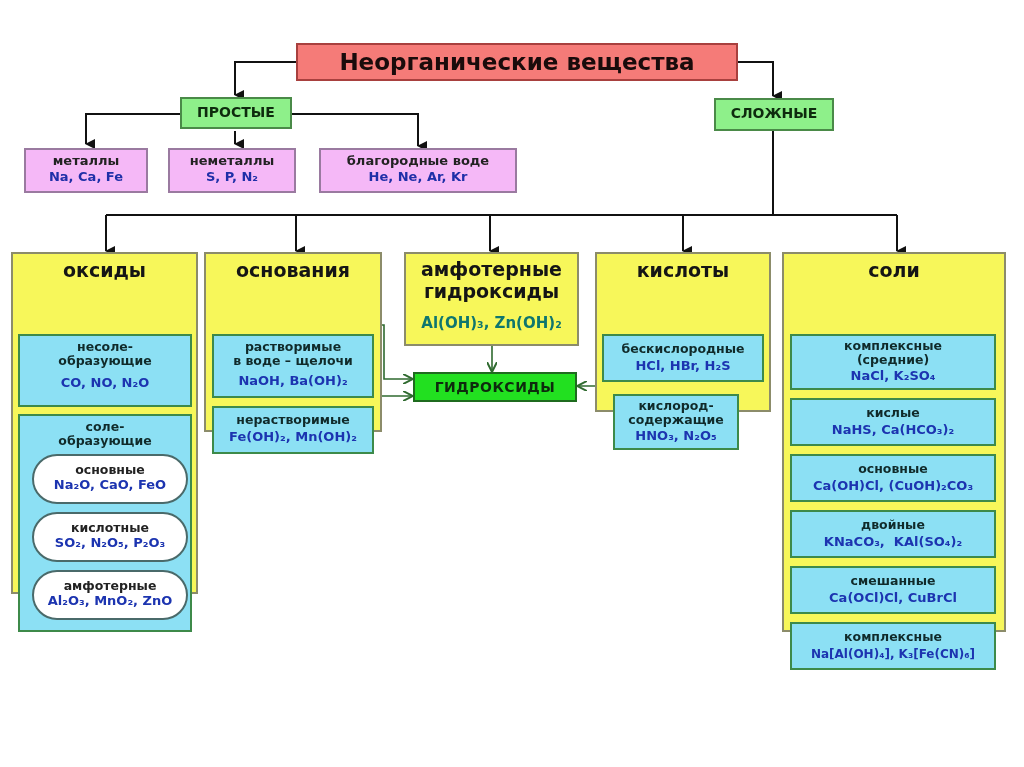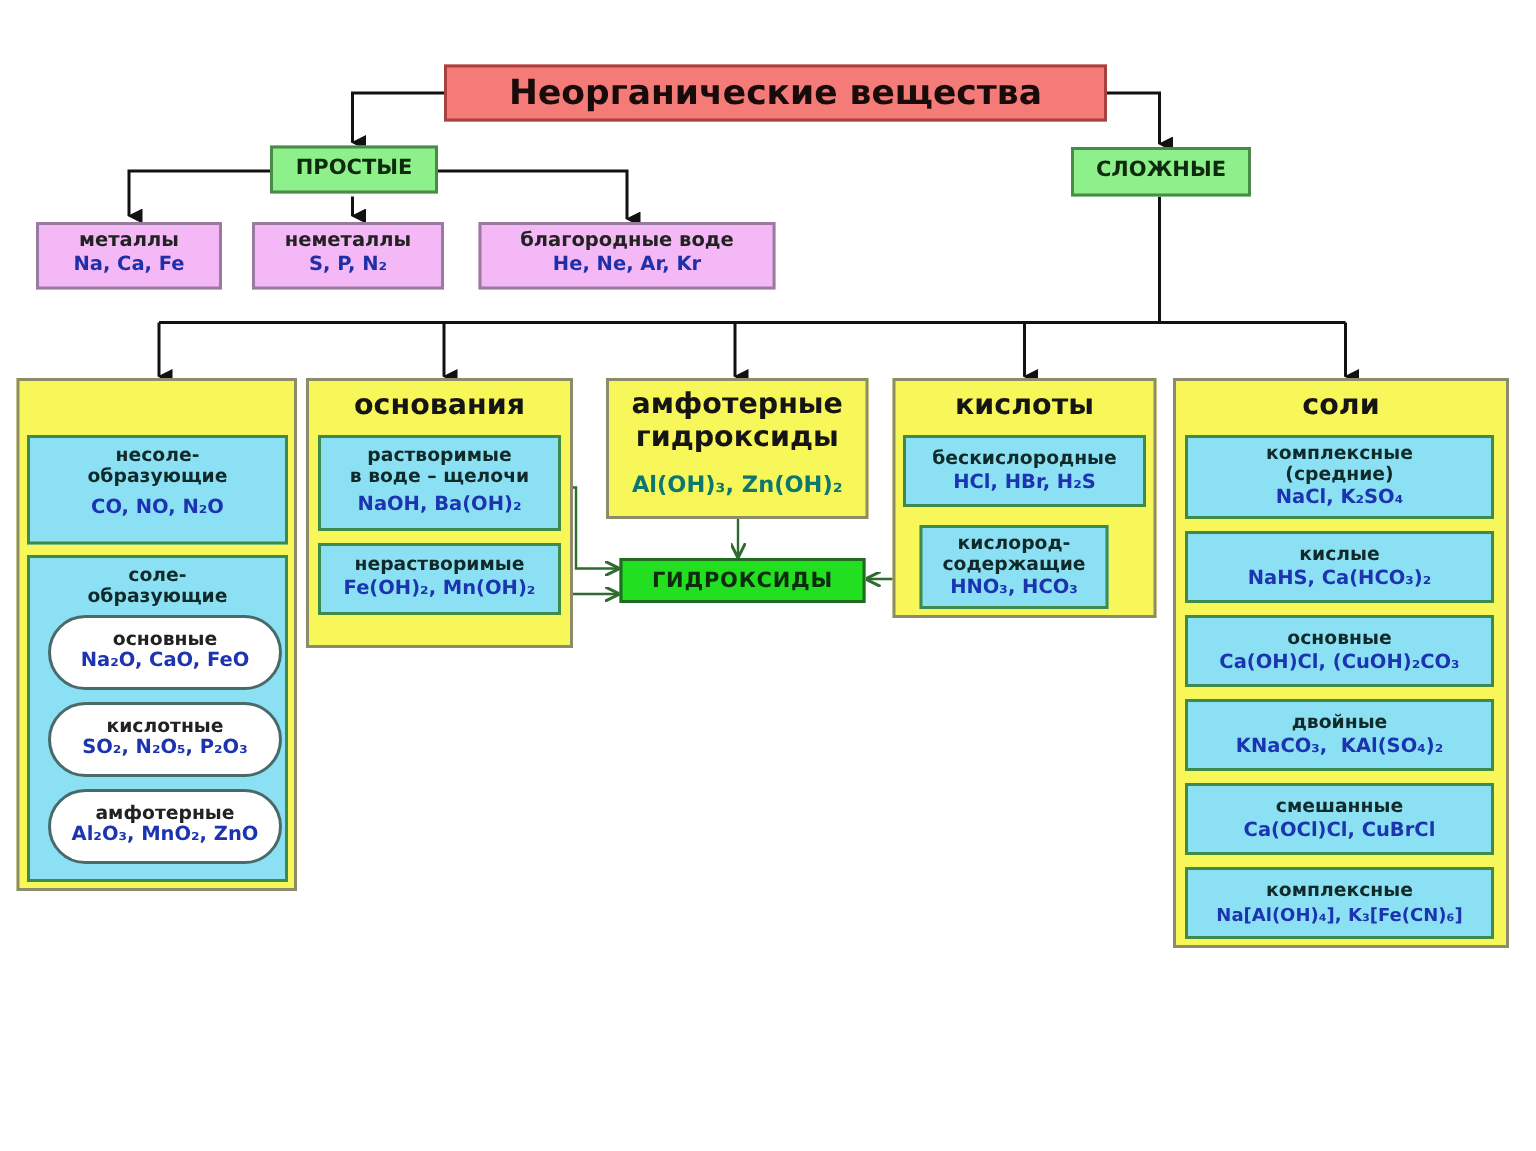--- a/index.html
+++ b/index.html
@@ -8,21 +8,21 @@
   .box { position:absolute; box-sizing:border-box; text-align:center; }
   .root { left:296px; top:43px; width:442px; height:38px; background:#f57b78; border:2px solid #a8403e;
           font-weight:bold; font-size:23px; line-height:34px; color:#1a0b0b; }
   .green { background:#8ef08a; border:2px solid #4a8a48; font-weight:bold; color:#0e2b0e; font-size:14px; line-height:26px; }
   .pink { background:#f5b8f7; border:2px solid #9a7aa0; font-weight:bold; font-size:13px; line-height:16px; padding-top:3px; }
   .pink .t { color:#222; }
   .pink .f { color:#1f2fa8; }
   .yellow { background:#f7f75a; border:2px solid #8c8c6a; }
   .yhead { font-weight:bold; font-size:19px; color:#151515; line-height:22px; }
   .blue { position:absolute; box-sizing:border-box; background:#8ce0f4; border:2px solid #3d8a4a; text-align:center;
-          font-weight:bold; font-size:12.5px; line-height:14px; }
+          font-weight:bold; font-size:12.5px; line-height:14px;margin-top:44px; }
   .blue .t { color:#102a2a; }
   .blue .f { color:#1c34b0; font-size:13px; }
   .pill { position:absolute; left:12px; width:156px; height:50px; background:#fff; border:2px solid #4a6a6a;
           border-radius:25px; box-sizing:border-box; font-weight:bold; font-size:12.5px; line-height:15px; padding-top:6px; }
   .pill .t { color:#222; }
   .pill .f { color:#1c34b0; font-size:13px; }
   .hydro { left:413px; top:372px; width:164px; height:30px; background:#22e020; border:2px solid #1f6b1f;
            font-weight:bold; font-size:14px; line-height:26px; color:#0d2b0d; letter-spacing:0.5px; }
   svg.lines { position:absolute; left:0; top:0; }
 </style>
@@ -82,20 +82,21 @@
 <div class="box pink" style="left:168px;top:148px;width:128px;height:45px;text-align:center;">
   <div class="t">неметаллы</div>
   <div class="f">S, P, N₂</div>
 </div>
 <div class="box pink" style="left:319px;top:148px;width:198px;height:45px;">
   <div class="t">благородные воде</div>
   <div class="f">He, Ne, Ar, Kr</div>
 </div>
 
 <div class="box yellow" style="left:11px;top:252px;width:187px;height:342px;">
+  <div class="yhead" style="margin-top:5px;">оксиды</div>
   <div class="blue" style="left:5px;top:36px;width:174px;height:73px;padding-top:4px;">
     <div class="t">несоле-</div>
     <div class="t">образующие</div>
     <div class="f" style="margin-top:8px;">CO, NO, N₂O</div>
   </div>
   <div class="blue" style="left:5px;top:116px;width:174px;height:218px;padding-top:4px;">
     <div class="t">соле-</div>
     <div class="t">образующие</div>
     <div class="pill" style="top:38px;">
       <div class="t">основные</div>
@@ -137,21 +138,21 @@
 
 <div class="box yellow" style="left:595px;top:252px;width:176px;height:160px;">
   <div class="yhead" style="margin-top:5px;">кислоты</div>
   <div class="blue" style="left:5px;top:36px;width:162px;height:48px;padding-top:6px;">
     <div class="t">бескислородные</div>
     <div class="f" style="margin-top:3px;">HCl, HBr, H₂S</div>
   </div>
   <div class="blue" style="left:16px;top:96px;width:126px;height:56px;padding-top:3px;">
     <div class="t">кислород-</div>
     <div class="t">содержащие</div>
-    <div class="f" style="margin-top:2px;">HNO₃, HCO₃</div>
+    <div class="f" style="margin-top:2px;">HNO₃, N₂O₅</div>
   </div>
 </div>
 
 <div class="box yellow" style="left:782px;top:252px;width:224px;height:380px;">
   <div class="yhead" style="margin-top:5px;">соли</div>
   <div class="blue" style="left:6px;top:36px;width:206px;height:56px;padding-top:3px;">
     <div class="t">комплексные</div>
     <div class="t">(средние)</div>
     <div class="f" style="margin-top:2px;">NaCl, K₂SO₄</div>
   </div>

